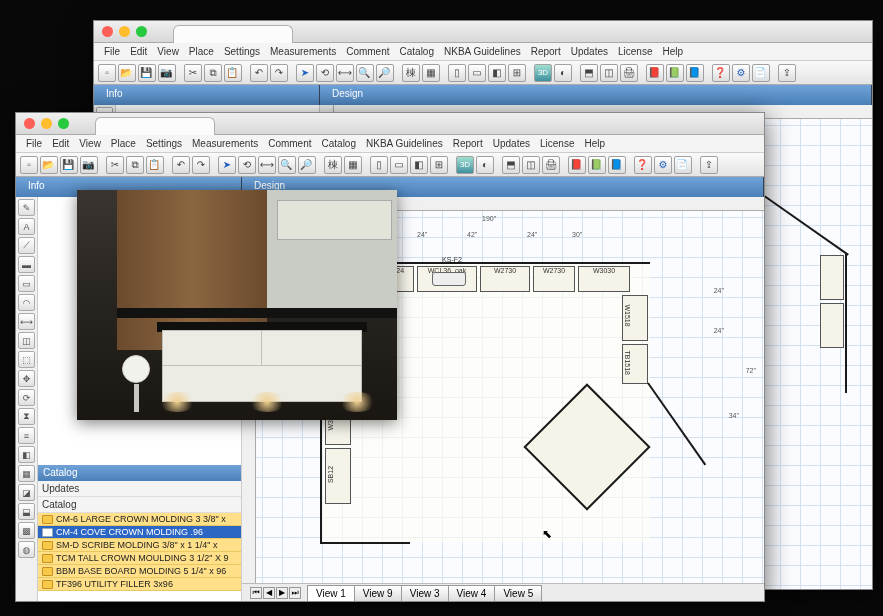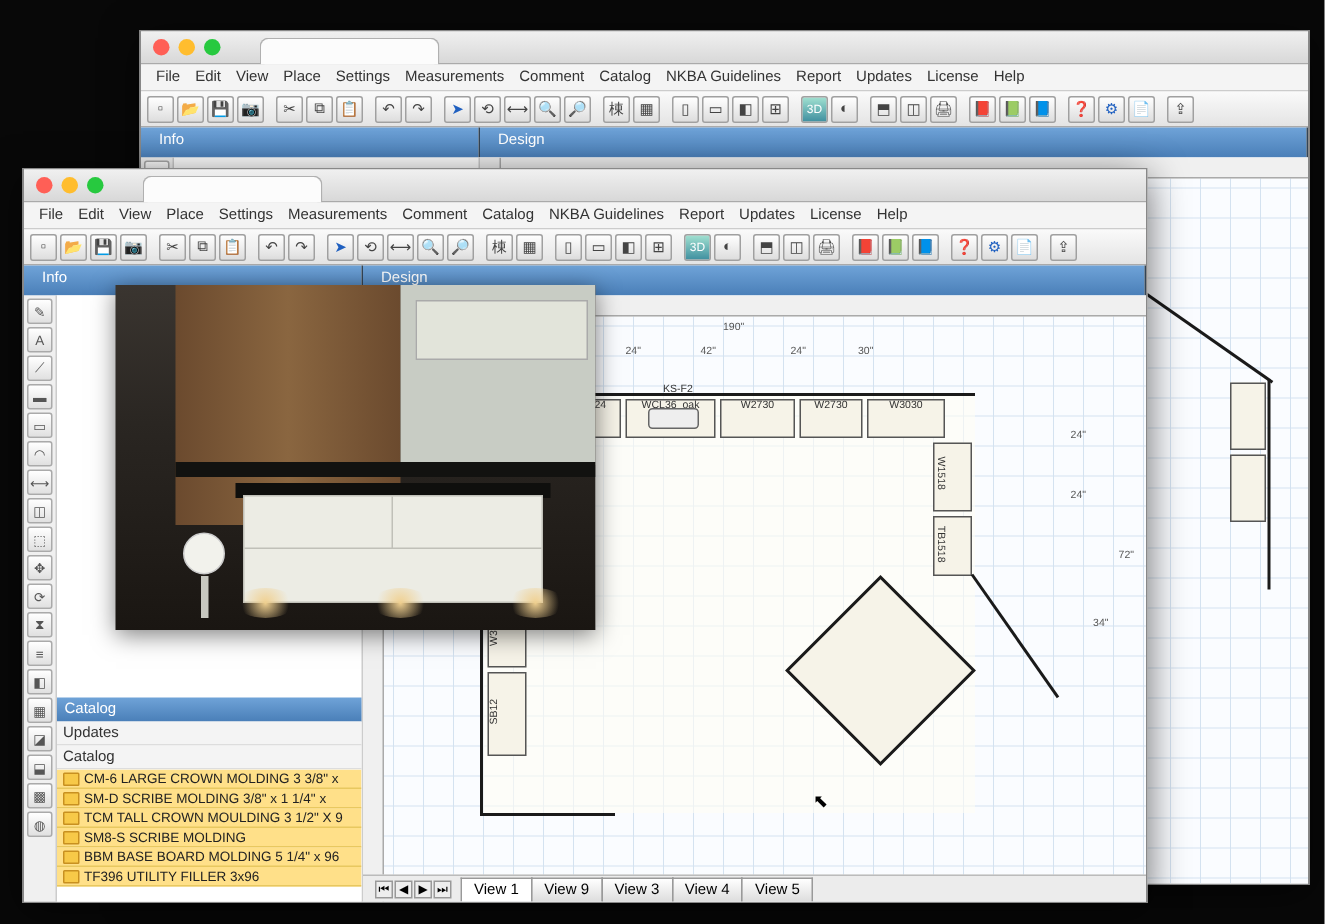--- a/index.html
+++ b/index.html
@@ -267,31 +267,31 @@
       <div class="info-body"></div>
       <div style="flex:1 0 120px;"></div>
       <div class="catalog-hdr">Catalog</div>
       <div class="catalog-sub">Updates</div>
       <div class="catalog-sub">Catalog</div>
       <div class="catalog-list" id="catlist">
           <div class="cat-item">
             <span class="fold"></span>
             <span>CM-6 LARGE CROWN MOLDING 3 3/8" x</span>
           </div>
+          <div class="cat-item sel">
+            <span class="fold"></span>
+            <span>CM-4 COVE CROWN MOLDING .96</span>
+          </div>
           <div class="cat-item">
             <span class="fold"></span>
             <span>SM-D SCRIBE MOLDING 3/8" x 1 1/4" x</span>
           </div>
           <div class="cat-item">
             <span class="fold"></span>
             <span>TCM TALL CROWN MOULDING 3 1/2" X 9</span>
-          </div>
-          <div class="cat-item">
-            <span class="fold"></span>
-            <span>SM8-S SCRIBE MOLDING</span>
           </div>
           <div class="cat-item">
             <span class="fold"></span>
             <span>BBM BASE BOARD MOLDING 5 1/4" x 96</span>
           </div>
           <div class="cat-item">
             <span class="fold"></span>
             <span>TF396 UTILITY FILLER 3x96</span>
           </div>
         </div>

